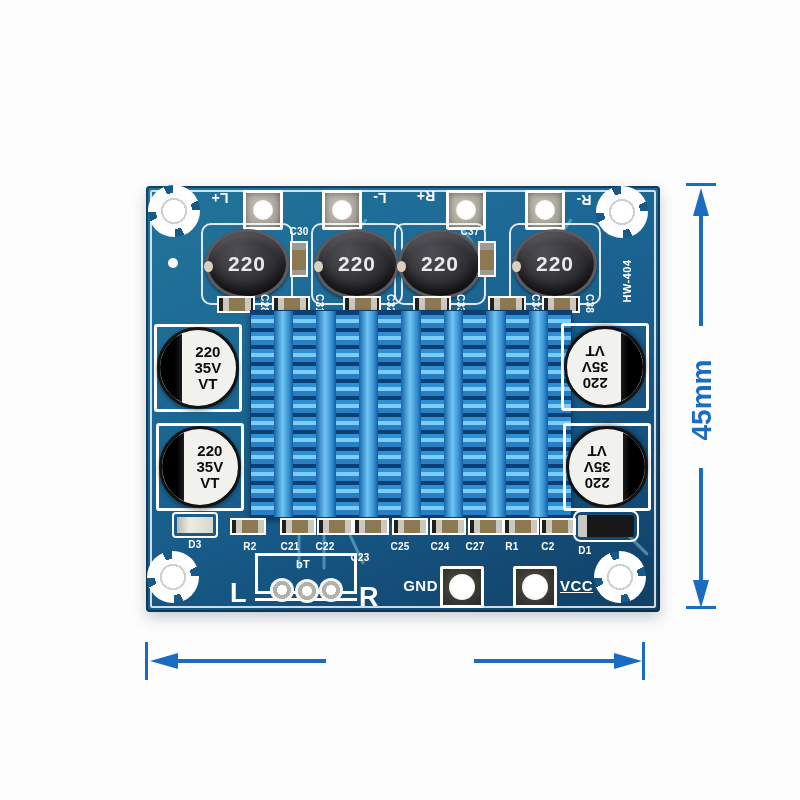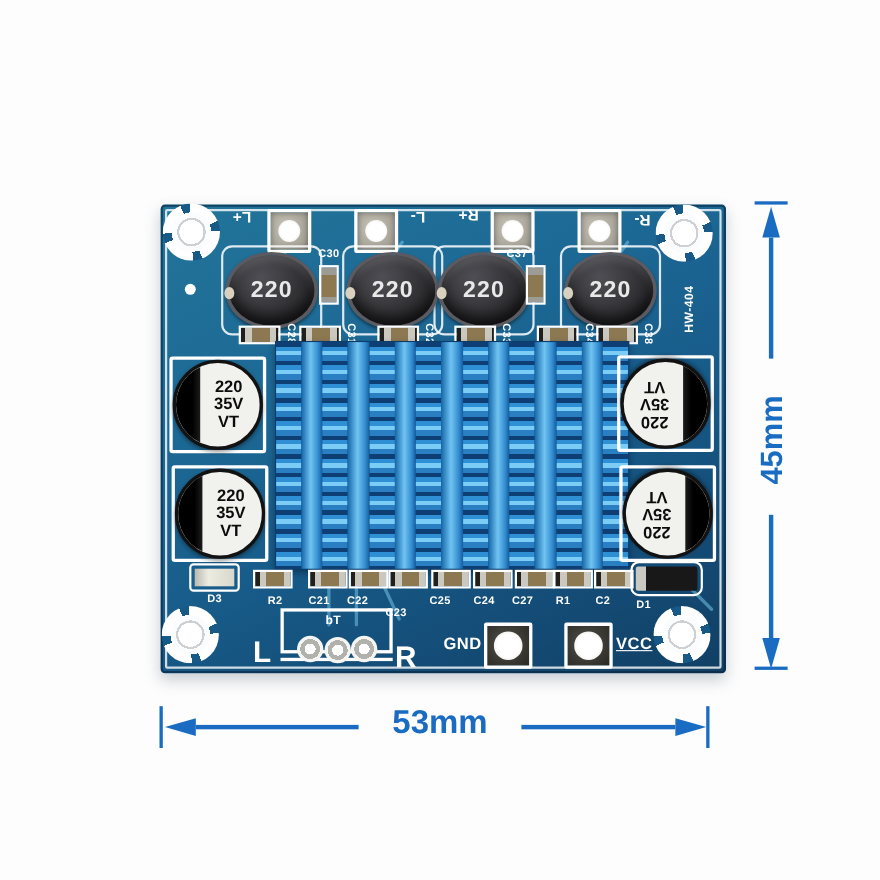--- a/index.html
+++ b/index.html
@@ -241,21 +241,20 @@
     <div class="pad dark" style="left:294px;top:380px;width:44px;height:42px;"></div>
     <div class="pad dark" style="left:367px;top:380px;width:44px;height:42px;"></div>
     <div class="pwrlab" style="left:414px;top:391px;width:36px;text-decoration:underline;">VCC</div>
 
     <div class="hwcode">HW-404</div>
   </div>
 
   <div class="dimline" style="left:145px;top:642px;width:3px;height:38px;"></div>
   <div class="arrL" style="left:150px;top:653px;"></div>
   <div class="dimline" style="left:178px;top:659px;width:148px;height:4px;"></div>
-  <div class="dimtext" style="left:326px;top:640px;width:148px;">53mm</div>
   <div class="dimline" style="left:474px;top:659px;width:140px;height:4px;"></div>
   <div class="arrR" style="left:614px;top:653px;"></div>
   <div class="dimline" style="left:642px;top:642px;width:3px;height:38px;"></div>
 
   <div class="dimline" style="left:686px;top:183px;width:30px;height:3px;"></div>
   <div class="arrU" style="left:693px;top:188px;"></div>
   <div class="dimline" style="left:699px;top:216px;width:4px;height:110px;"></div>
   <div class="dimtext rot270" style="left:633px;top:383px;width:140px;height:34px;font-size:28px;">45mm</div>
   <div class="dimline" style="left:699px;top:468px;width:4px;height:112px;"></div>
   <div class="arrD" style="left:693px;top:580px;"></div>

